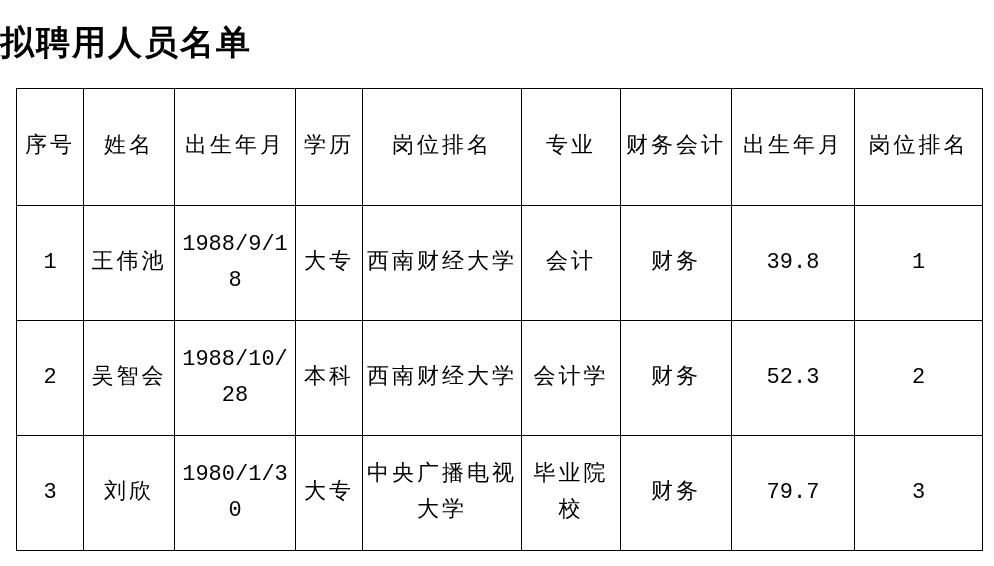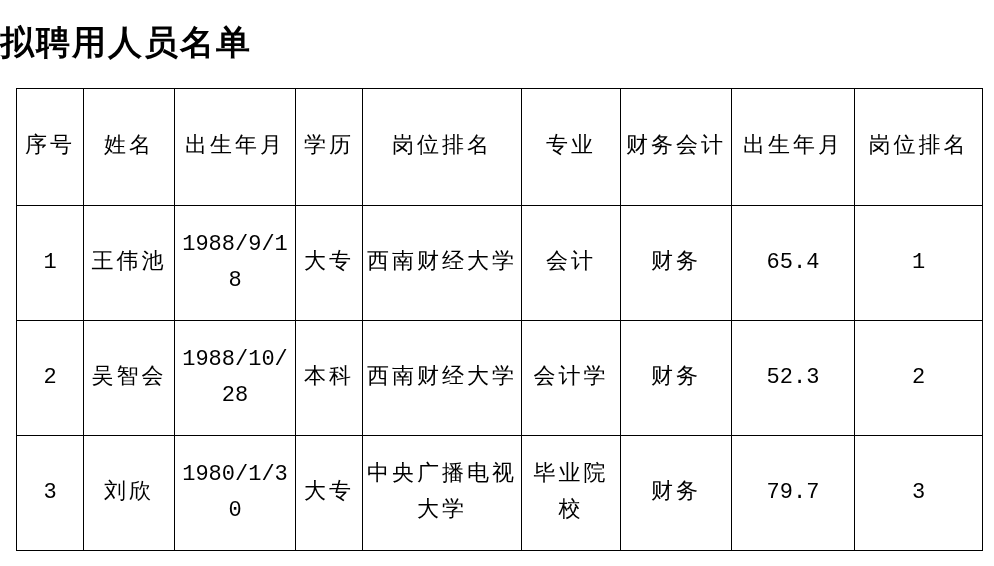--- a/index.html
+++ b/index.html
@@ -87,21 +87,21 @@
     </thead>
     <tbody>
       <tr class="r">
         <td>1</td>
         <td class="cjk">王伟池</td>
         <td>1988/9/18</td>
         <td class="cjk">大专</td>
         <td class="cjk">西南财经大学</td>
         <td class="cjk">会计</td>
         <td class="cjk">财务</td>
-        <td>65.4</td>
+        <td>39.8</td>
         <td>1</td>
       </tr>
       <tr class="r">
         <td>2</td>
         <td class="cjk">吴智会</td>
         <td>1988/10/28</td>
         <td class="cjk">本科</td>
         <td class="cjk">西南财经大学</td>
         <td class="cjk">会计学</td>
         <td class="cjk">财务</td>

